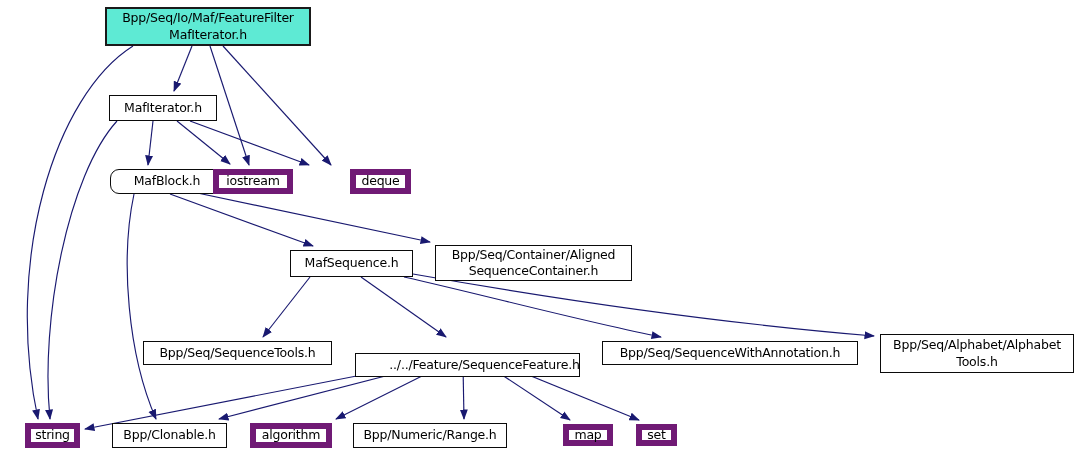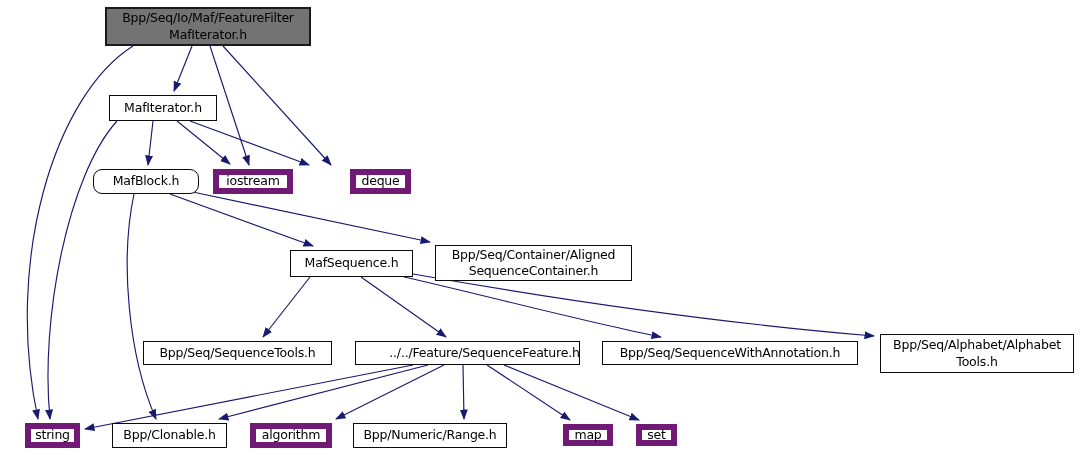--- a/index.html
+++ b/index.html
@@ -33,21 +33,21 @@
     letter-spacing: -0.2px;
     line-height: 1.3;
     display: flex;
     align-items: center;
     justify-content: center;
     text-align: center;
     white-space: pre-line;
     padding: 0 2px;
   }
   .node--root {
-    background: #737373;
+    background: #5eead4;
     border: 2px solid #1a1a1a;
   }
   .node--external {
     border: 6px solid #701a75;
   }
 </style>
 </head>
 <body>
 
 <div id="canvas">
@@ -79,34 +79,34 @@
     <path class="edge" d="M463,365 L464,419" marker-end="url(#arrowhead)" stroke="#191970"></path>
     <path class="edge" d="M487,365 L570,420" marker-end="url(#arrowhead)" stroke="#191970"></path>
     <path class="edge" d="M504,365 L639,420" marker-end="url(#arrowhead)" stroke="#191970"></path>
   </svg>
 
   <div class="node node--root" style="left:105px; top:7px; width:206px; height:39px;">Bpp/Seq/Io/Maf/FeatureFilter
 MafIterator.h</div>
 
   <div class="node" style="left:109px; top:95px; width:108px; height:26px;">MafIterator.h</div>
 
-  <div class="node" style="left:93px; top:169px; width:106px; height:25px;border-radius:9px;">MafBlock.h</div>
+  <div class="node" style="left:110px; top:169px; width:114px; height:25px;border-radius:9px;">MafBlock.h</div>
 
   <div class="node node--external" style="left:213px; top:169px; width:80px; height:25px;">iostream</div>
 
   <div class="node node--external" style="left:318px; top:169px; width:61px; height:25px;margin-left:32px;">deque</div>
 
   <div class="node" style="left:290px; top:250px; width:123px; height:27px;">MafSequence.h</div>
 
   <div class="node" style="left:143px; top:341px; width:189px; height:24px;">Bpp/Seq/SequenceTools.h</div>
 
   <div class="node" style="left:435px; top:245px; width:197px; height:36px;">Bpp/Seq/Container/Aligned
 SequenceContainer.h</div>
 
-  <div class="node" style="left:355px; top:341px; width:225px; height:24px;padding-left:36px;">../../Feature/SequenceFeature.h</div>
+  <div class="node" style="left:355px; top:353px; width:225px; height:24px;padding-left:36px;">../../Feature/SequenceFeature.h</div>
 
   <div class="node" style="left:602px; top:341px; width:256px; height:24px;">Bpp/Seq/SequenceWithAnnotation.h</div>
 
   <div class="node" style="left:880px; top:334px; width:194px; height:39px;">Bpp/Seq/Alphabet/Alphabet
 Tools.h</div>
 
   <div class="node node--external" style="left:25px; top:423px; width:55px; height:25px;">string</div>
 
   <div class="node" style="left:112px; top:423px; width:115px; height:25px;">Bpp/Clonable.h</div>
 

